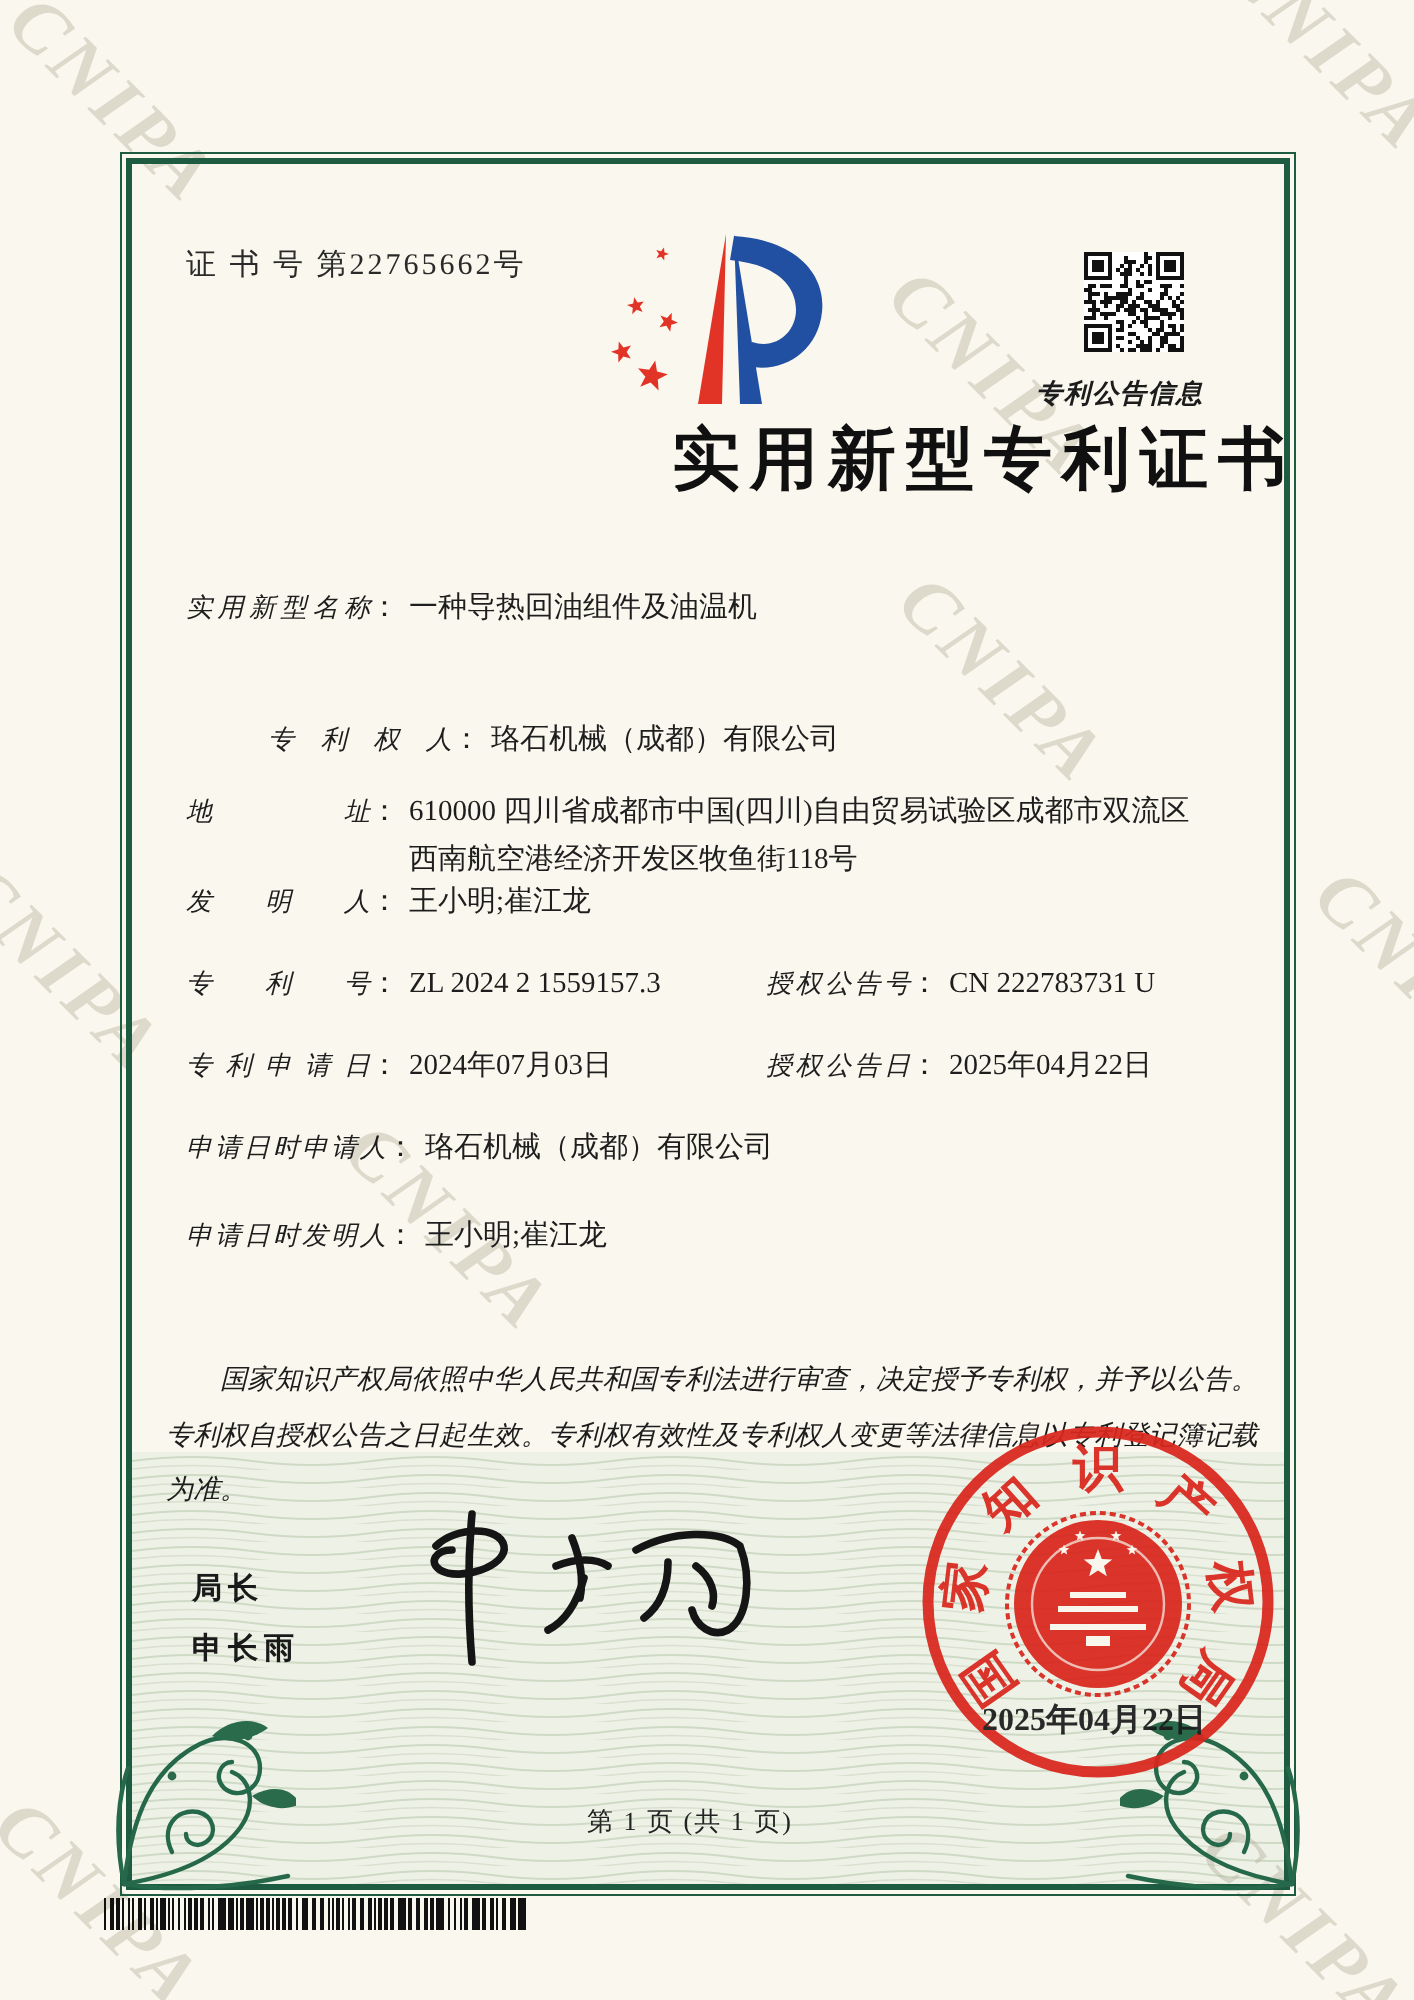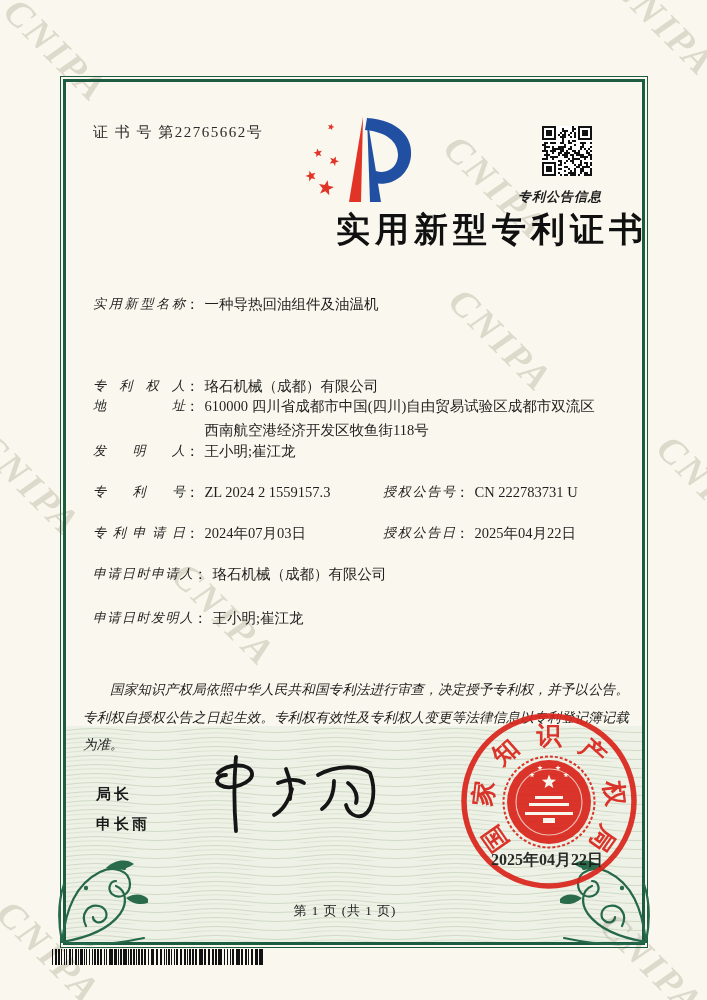--- a/index.html
+++ b/index.html
@@ -343,21 +343,21 @@
           <rect x="48" y="48" width="2" height="2"></rect>
         </g>
     </svg>
     <div class="qr-caption">专利公告信息</div>
 
     <div class="title">实用新型专利证书</div>
 
     <div class="row" style="top:292px;">
       <span class="lbl">实用新型名称</span><span class="colon">：</span><span class="val">一种导热回油组件及油温机</span>
     </div>
-    <div class="row" style="top:374px;">
+    <div class="row" style="top:358px;margin-left:41px;">
       <span class="lbl">专 利 权 人</span><span class="colon">：</span><span class="val">珞石机械（成都）有限公司</span>
     </div>
     <div class="row addr" style="top:394px;">
       <span class="lbl">地 址</span><span class="colon">：</span><span class="val">610000 四川省成都市中国(四川)自由贸易试验区成都市双流区西南航空港经济开发区牧鱼街118号</span>
     </div>
     <div class="row" style="top:439px;">
       <span class="lbl">发 明 人</span><span class="colon">：</span><span class="val">王小明;崔江龙</span>
     </div>
     <div class="row" style="top:480px;">
       <span class="lbl">专 利 号</span><span class="colon">：</span><span class="val">ZL 2024 2 1559157.3</span>

